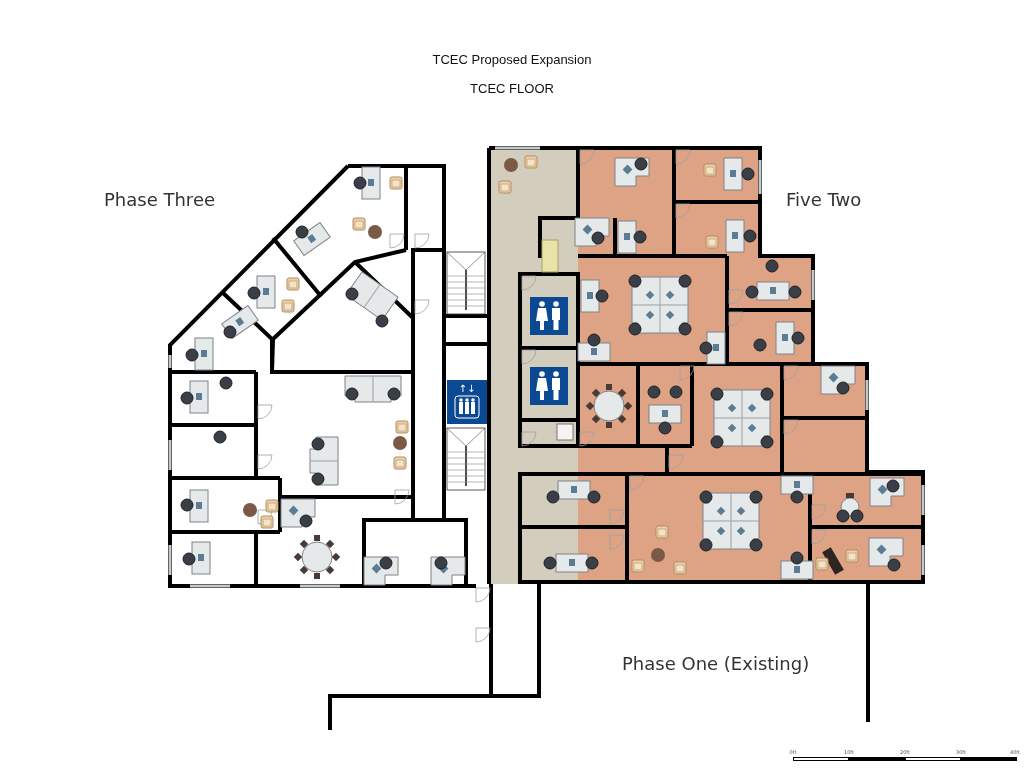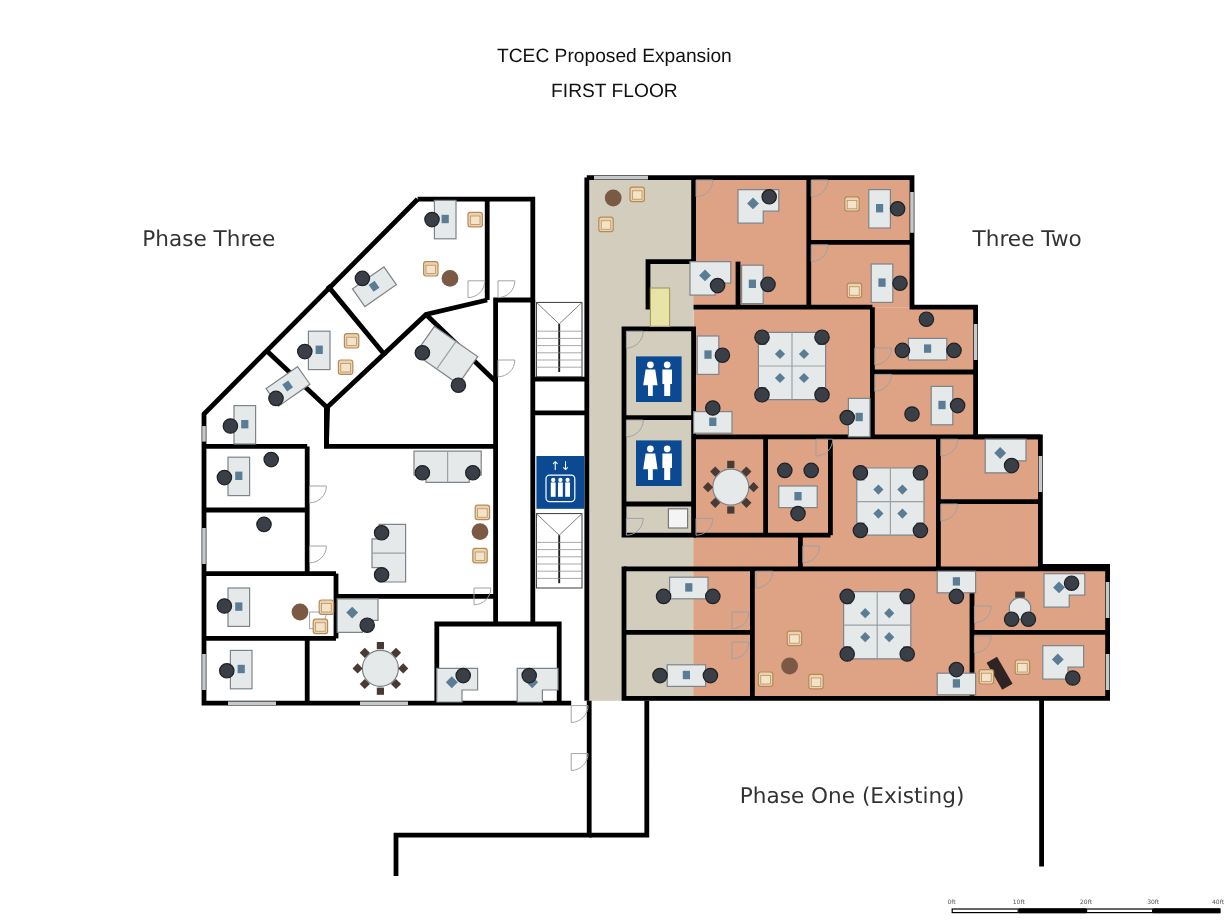--- a/index.html
+++ b/index.html
@@ -1,39 +1,39 @@
 <!DOCTYPE html>
 <html><head>
 <meta charset="utf-8">
 <style>
   html, body { margin:0; padding:0; background:#ffffff; }
   body { width:1024px; height:768px; position:relative; overflow:hidden; font-family:"DejaVu Sans", sans-serif; }
-  .title { position:absolute; left:0; width:1024px; top:34px; text-align:center; font-family:"Liberation Sans", sans-serif; font-size:16px; line-height:28.5px; color:#111; }
+  .title { position:absolute; left:0; width:1024px; top:46px; text-align:center; font-family:"Liberation Sans", sans-serif; font-size:13px; line-height:28.5px; color:#111; }
   .title div { white-space:nowrap; }
-  .label { position:absolute; font-family:"DejaVu Sans", sans-serif; font-size:18px; line-height:27px; color:#333; text-align:center; white-space:nowrap; }
+  .label { position:absolute; font-family:"DejaVu Sans", sans-serif; font-size:18px; line-height:27px; color:#333; text-align:left; white-space:nowrap; }
   svg#plan { position:absolute; left:0; top:0; }
   .scale { position:absolute; left:793px; top:749px; width:224px; height:14px; }
   .scale .tick { position:absolute; top:0; font-family:"DejaVu Sans", sans-serif; font-size:5px; color:#555; transform:translateX(-50%); }
   .scale .seg { position:absolute; top:8px; height:4px; border:1px solid #000; box-sizing:border-box; }
 </style>
 </head>
 <body>
 
 <div class="title">
   <div>TCEC Proposed Expansion</div>
-  <div>FIRST FLOOR</div>
+  <div>TCEC FLOOR</div>
 </div>
 
 <div class="label" style="left:104px; top:186px; width:140px;">
   <div>Phase Three</div>
 </div>
 <div class="label" style="left:786px; top:186px; width:140px;">
-  <div>Three Two</div>
+  <div>Five Two</div>
 </div>
-<div class="label" style="left:590px; top:650px; width:240px;">Phase One (Existing)</div>
+<div class="label" style="left:622px; top:650px; width:240px;">Phase One (Existing)</div>
 
 <svg id="plan" width="1024" height="768" viewBox="0 0 1024 768">
   <defs>
     <g id="chair">
       <circle r="6" fill="#3a3f47" stroke="#1d2024" stroke-width="1"></circle>
     </g>
     <g id="lchair">
       <rect x="-6" y="-6" width="12" height="12" rx="2" fill="#ecd3ae" stroke="#b58a5a" stroke-width="1"></rect>
       <rect x="-4" y="-3" width="8" height="7" fill="#f3e3c8" stroke="#b58a5a" stroke-width="0.6"></rect>
     </g>

